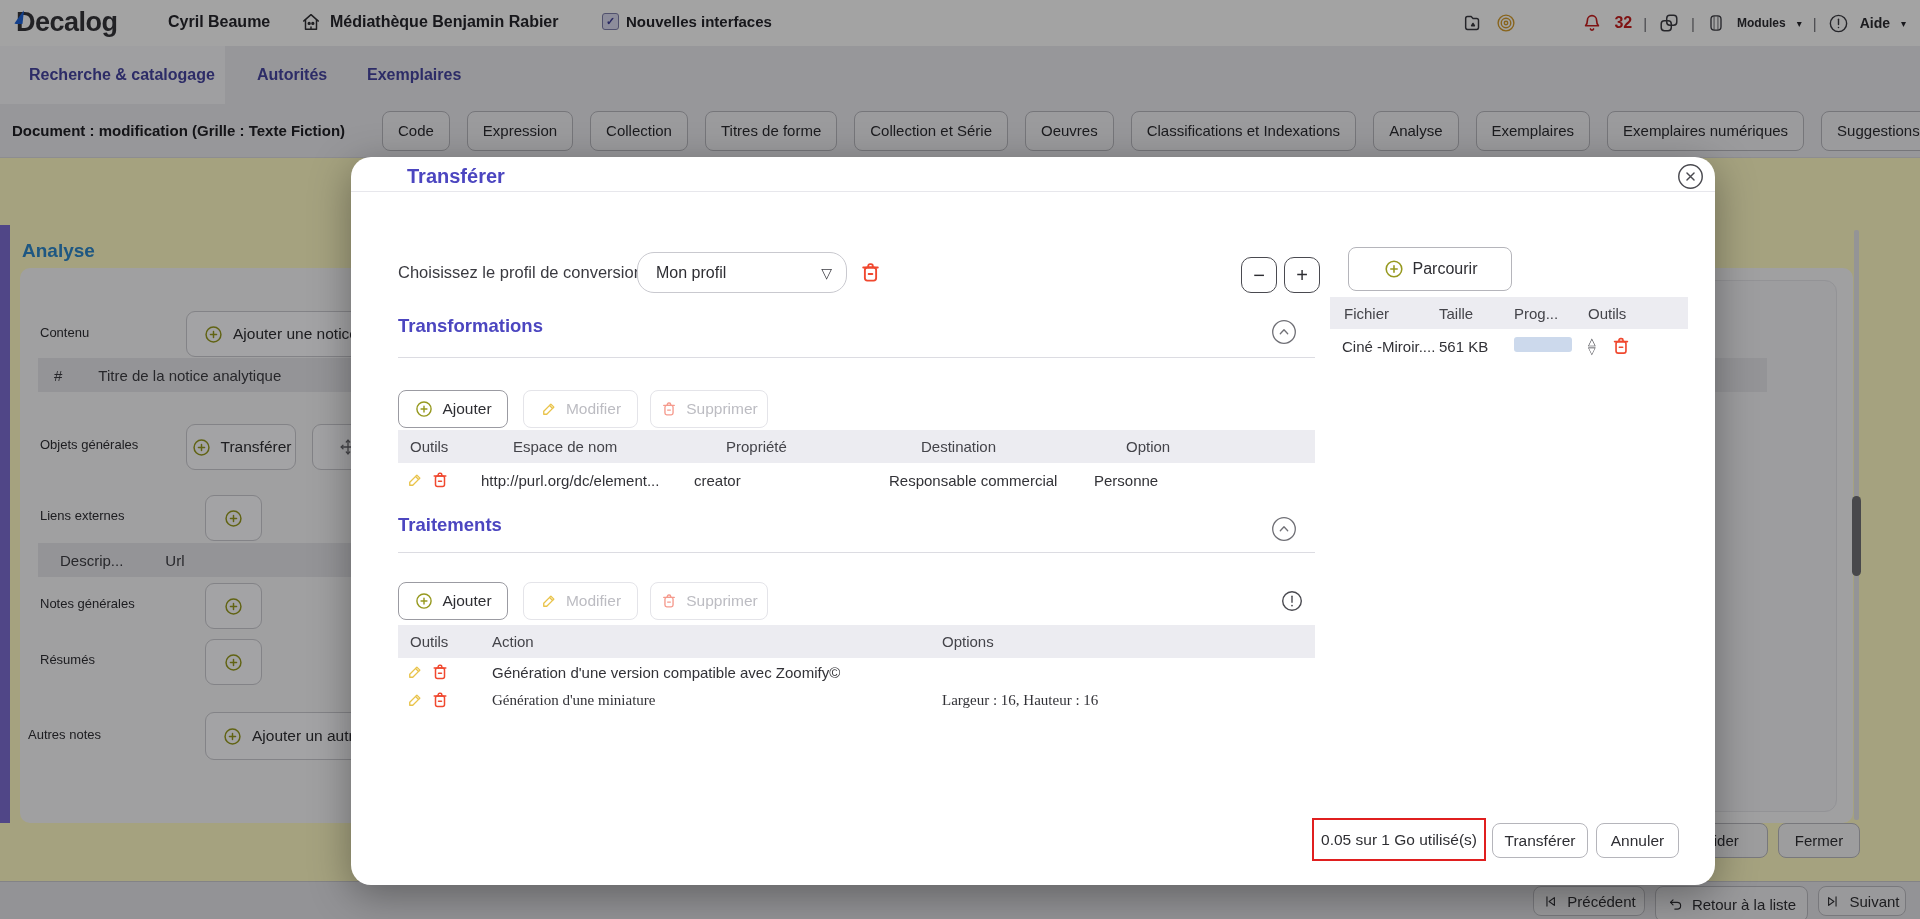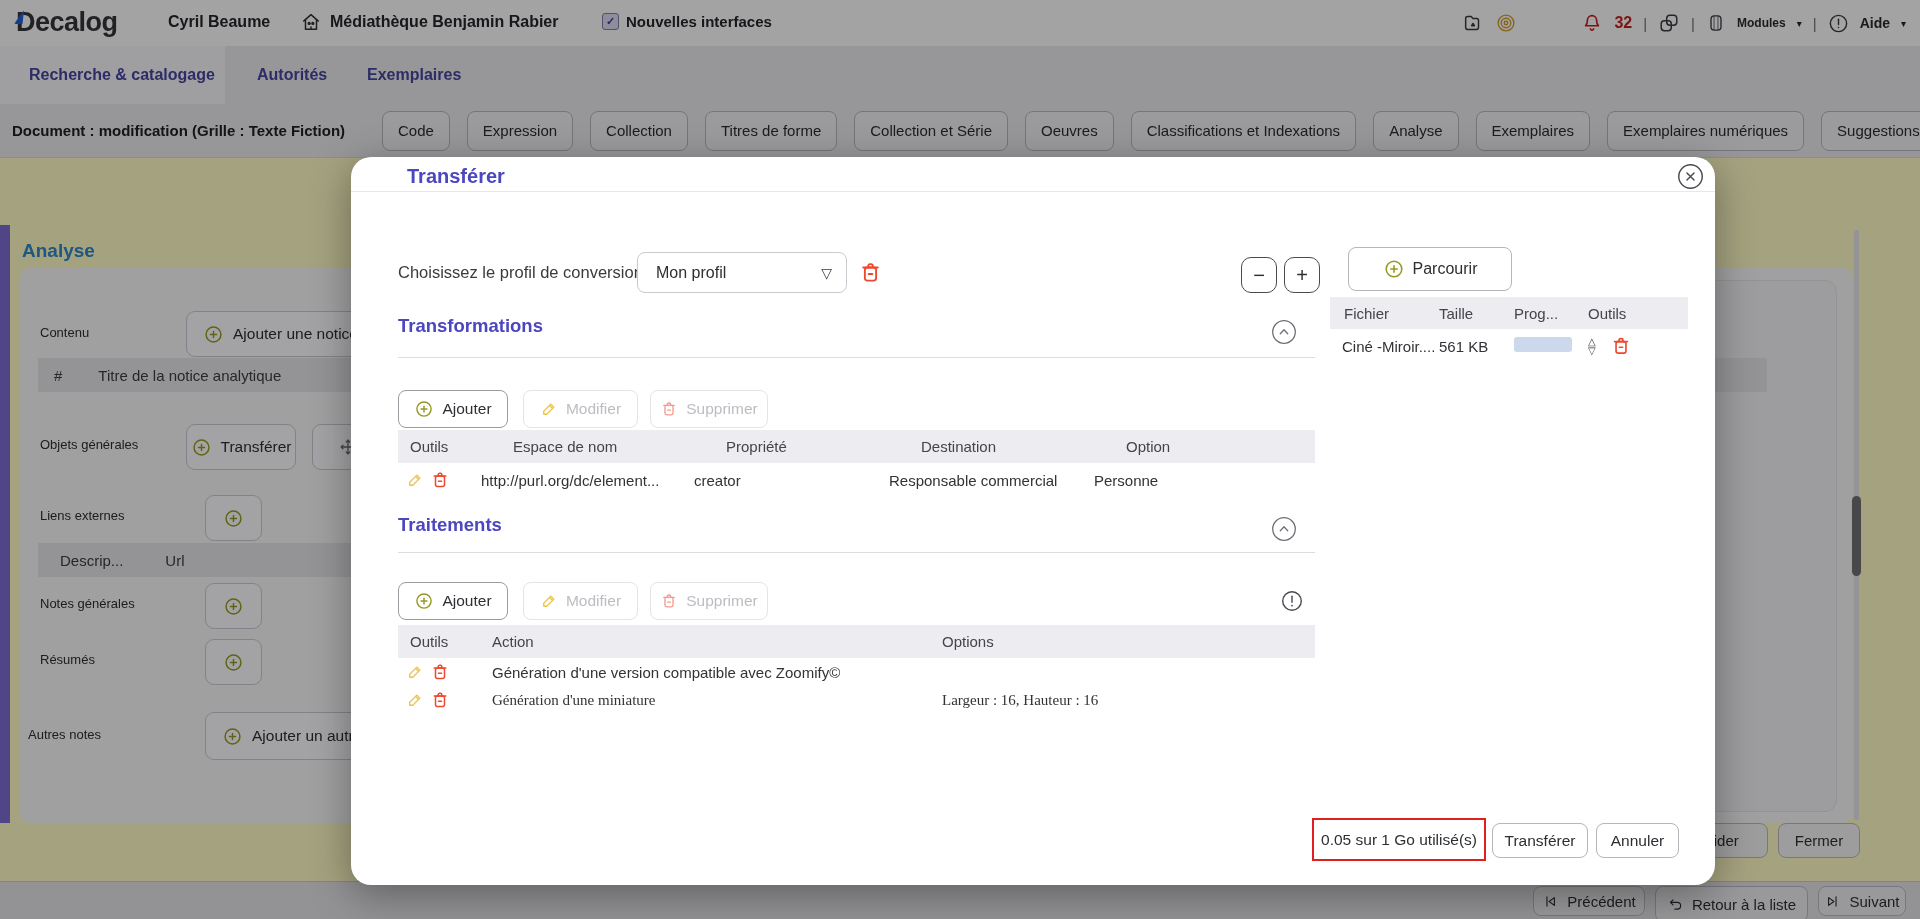--- a/index.html
+++ b/index.html
@@ -41,21 +41,21 @@
   .m-title{left:56px;top:8px;font-size:20px;font-weight:bold;color:#4c46c0;}
   .m-divider{left:0;top:34px;width:1364px;height:1px;background:#e7e7ec;}
   .sec-head{font-size:18.5px;font-weight:bold;color:#4c46c0;}
   .sec-line{height:1px;background:#dcdce2;}
   .mbtn{display:flex;align-items:center;justify-content:center;gap:8px;background:#fff;
     border:1px solid #9b9ba2;border-radius:8px;font-size:15.5px;color:#2e2e33;box-sizing:border-box;}
   .mbtn.dis{color:#bcbcc2;border-color:#e4e4e9;}
   .thead{background:#ececf1;display:flex;align-items:center;font-size:15px;color:#44444a;}
   .trow{display:flex;align-items:center;font-size:15px;color:#323237;}
   .cell{box-sizing:border-box;padding-left:4px;white-space:nowrap;overflow:hidden;}
-  .select{border:1px solid #c9c9cf;border-radius:8px;display:flex;align-items:center;
+  .select{border:1px solid #c9c9cf;border-radius:17px;display:flex;align-items:center;
     justify-content:space-between;padding:0 14px 0 18px;font-size:16px;color:#2e2e33;box-sizing:border-box;background:#fff;}
   .sqbtn{width:36px;height:36px;border:1.6px solid #4a4a50;border-radius:10px;display:flex;
     align-items:center;justify-content:center;font-size:20px;color:#2e2e33;box-sizing:border-box;background:#fff;}
   .progress{width:58px;height:15px;background:#ccd9ec;border-radius:3px;}
   .tri{font-size:10px;line-height:9px;color:#3a3a40;text-align:center;}
   .quota{border:2px solid #e01f1f;background:#fff;display:flex;align-items:center;justify-content:center;
     font-size:15.5px;color:#2f2f33;box-sizing:border-box;}
   .caret{font-size:10px;color:#26262b;}
   .hsep{font-size:15px;color:#707076;}
 </style>

